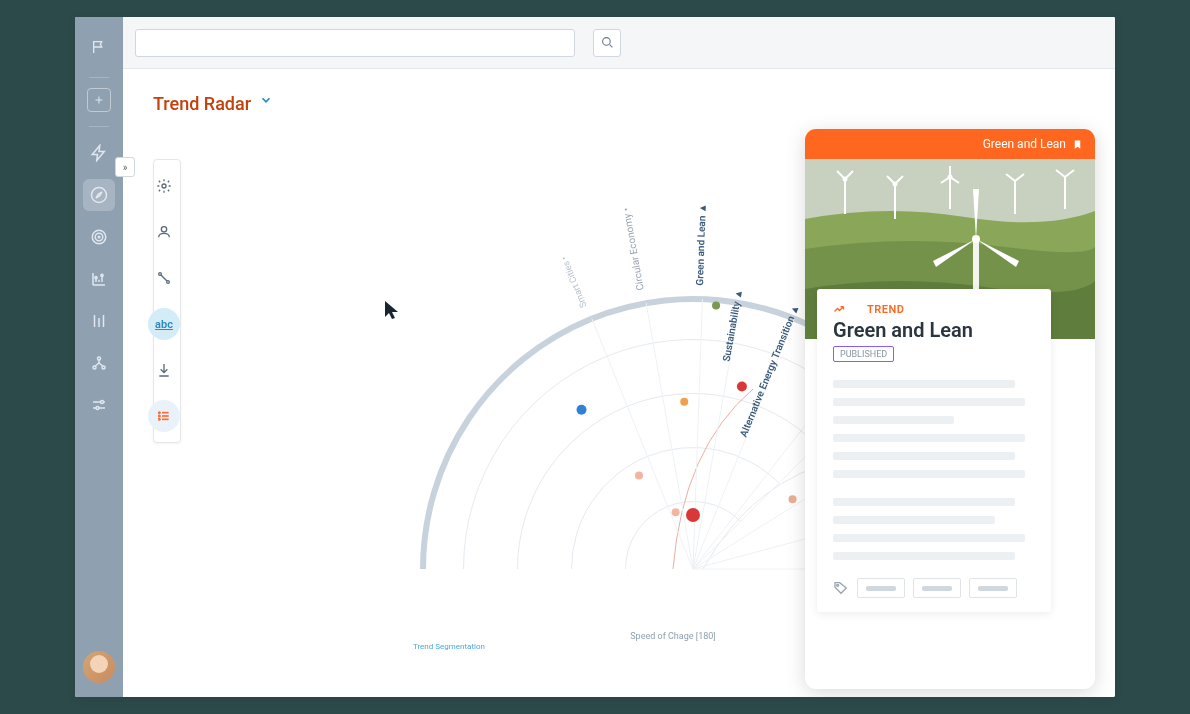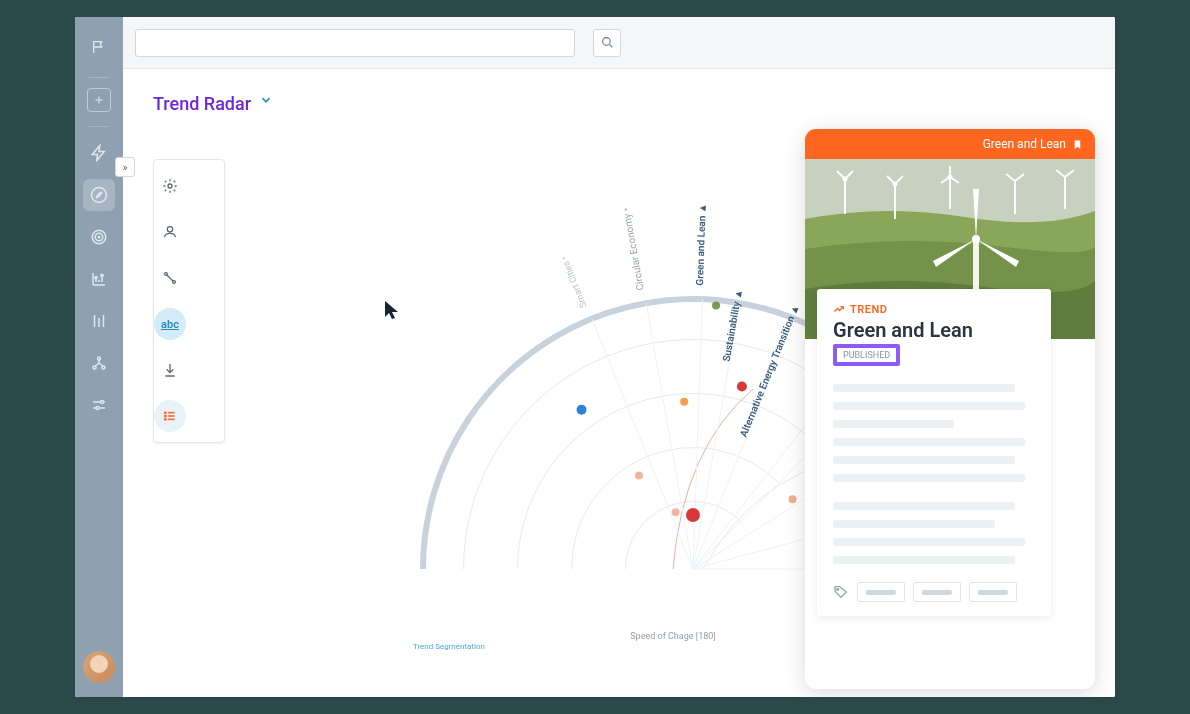--- a/index.html
+++ b/index.html
@@ -18,46 +18,46 @@
 
 .main { flex: 1; display: flex; flex-direction: column; background: #fff; }
 .topbar { height: 52px; background: #f5f6f7; border-bottom: 1px solid #e5e8eb; display: flex; align-items: center; padding: 0 12px; gap: 10px; }
 .search-wrap { flex: 0 0 440px; display:flex; align-items:center; }
 .search-input { flex:1; height: 28px; border: 1px solid #d0d7de; border-radius: 3px; padding: 0 8px 0 26px; font-size: 12px; background: #fff; position: relative; }
 .search-icon-inline { position: absolute; margin-left: 8px; color: #9aa4af; font-size: 11px; }
 .search-btn { width: 28px; height: 28px; border: 1px solid #d0d7de; background: #fff; border-radius: 3px; margin-left: 8px; display: flex; align-items: center; justify-content: center; color: #6b7785; cursor: pointer; }
 
 .content { flex: 1; position: relative; padding: 24px 30px; overflow: hidden; }
 .eyebrow { font-size: 11px; letter-spacing: 0.5px; color: #4fa8d8; font-weight: 600; margin-bottom: 4px; }
-.page-title { font-size: 18px; color: #6d28d9; font-weight: 500; display: flex; align-items: flex-start; gap: 8px; }
+.page-title { font-size: 18px; color: #c2410c; font-weight: 500; display: flex; align-items: flex-start; gap: 8px; }
 .page-title svg { color: #2c8ac0; }
 
 
-.toolbar { position: absolute; left: 30px; top: 90px; width: 72px; background: #fff; border: 1px solid #e5e8eb; border-radius: 4px; box-shadow: 0 1px 3px rgba(0,0,0,0.05); display: flex; flex-direction: column; align-items: flex-start; padding: 10px 0; gap: 14px; }
+.toolbar { position: absolute; left: 30px; top: 90px; width: 28px; background: #fff; border: 1px solid #e5e8eb; border-radius: 4px; box-shadow: 0 1px 3px rgba(0,0,0,0.05); display: flex; flex-direction: column; align-items: flex-end; padding: 10px 0; gap: 14px; }
 .toolbar-btn { width: 32px; height: 32px; display: flex; align-items: center; justify-content: center; border-radius: 50%; cursor: pointer; color: #5a6a7a; font-size: 14px; }
 .toolbar-btn.active { background: #d4ecf7; color: #2c8ac0; }
 .toolbar-btn.active2 { background: #e8f2f8; color: #ff6b35; }
 
 
 .radar-area { position: absolute; left: 130px; top: 100px; width: 560px; height: 500px; }
 .radar-svg { width: 100%; height: 100%; }
 .radar-label { font-size: 10px; fill: #3a5a7a; font-weight: 600; }
 .radar-label.light { fill: #9aa4af; font-weight: 400; }
 .radar-label.lighter { fill: #b8c2cc; font-weight: 400; font-size: 9px; }
 .axis-label { font-size: 9px; fill: #8fa1b0; text-anchor: middle; }
 .seg-label { font-size: 8px; fill: #4fa8d8; }
 
 
 .card { position: absolute; right: 20px; top: 60px; width: 290px; background: #fff; border-radius: 11px; box-shadow: 0 4px 20px rgba(0,0,0,0.15); overflow: hidden; }
 .card-banner { background: #ff6720; color: #fff; padding: 8px 12px; font-size: 12px; text-align: right; display: flex; justify-content: flex-end; align-items: center; gap: 6px; }
 .card-image { height: 180px; background: linear-gradient(180deg, #d8dcc8 0%, #8ba85c 40%, #6a8a42 100%); position: relative; overflow: hidden; }
 .card-body { position: absolute; left: 12px; right: 44px; top: 160px; background: #fff; border-radius: 3px; padding: 14px 16px; box-shadow: 0 2px 8px rgba(0,0,0,0.08); }
-.card-eye { color: #ff6720; font-size: 11px; font-weight: 600; letter-spacing: 0.5px; display: flex; align-items: flex-start; gap: 5px; }
+.card-eye { color: #ff6720; font-size: 11px; font-weight: 600; letter-spacing: 0.5px; display: flex; align-items: flex-start; gap: 22px; }
 .card-title { font-size: 20px; font-weight: 600; color: #2a3540; margin-top: 2px; }
-.card-badge { display: inline-block; font-size: 9px; color: #8a96a2; border: 4px solid #8b5cf6; padding: 2px 6px; border-radius: 2px; margin-top: 2px; }
+.card-badge { display: inline-block; font-size: 9px; color: #8a96a2; border: 1px solid #8b5cf6; padding: 2px 6px; border-radius: 2px; margin-top: 2px; }
 .placeholder-lines { margin-top: 18px; }
 .ph { height: 8px; background: #edf0f3; border-radius: 2px; margin-bottom: 10px; }
 .ph.w80 { width: 80%; }
 .ph.w95 { width: 95%; }
 .ph.w60 { width: 60%; }
 .ph.w90 { width: 90%; }
 .card-tags { display: flex; gap: 8px; margin-top: 18px; align-items: center; }
 .tag-box { width: 48px; height: 20px; border: 1px solid #e0e4e8; border-radius: 2px; background: #fff; position: relative; }
 .tag-box::after { content:''; position:absolute; left: 8px; right: 8px; top: 7px; height: 5px; background: #d0d7de; border-radius: 2px; }
 .tag-icon { color: #9aa4af; }

